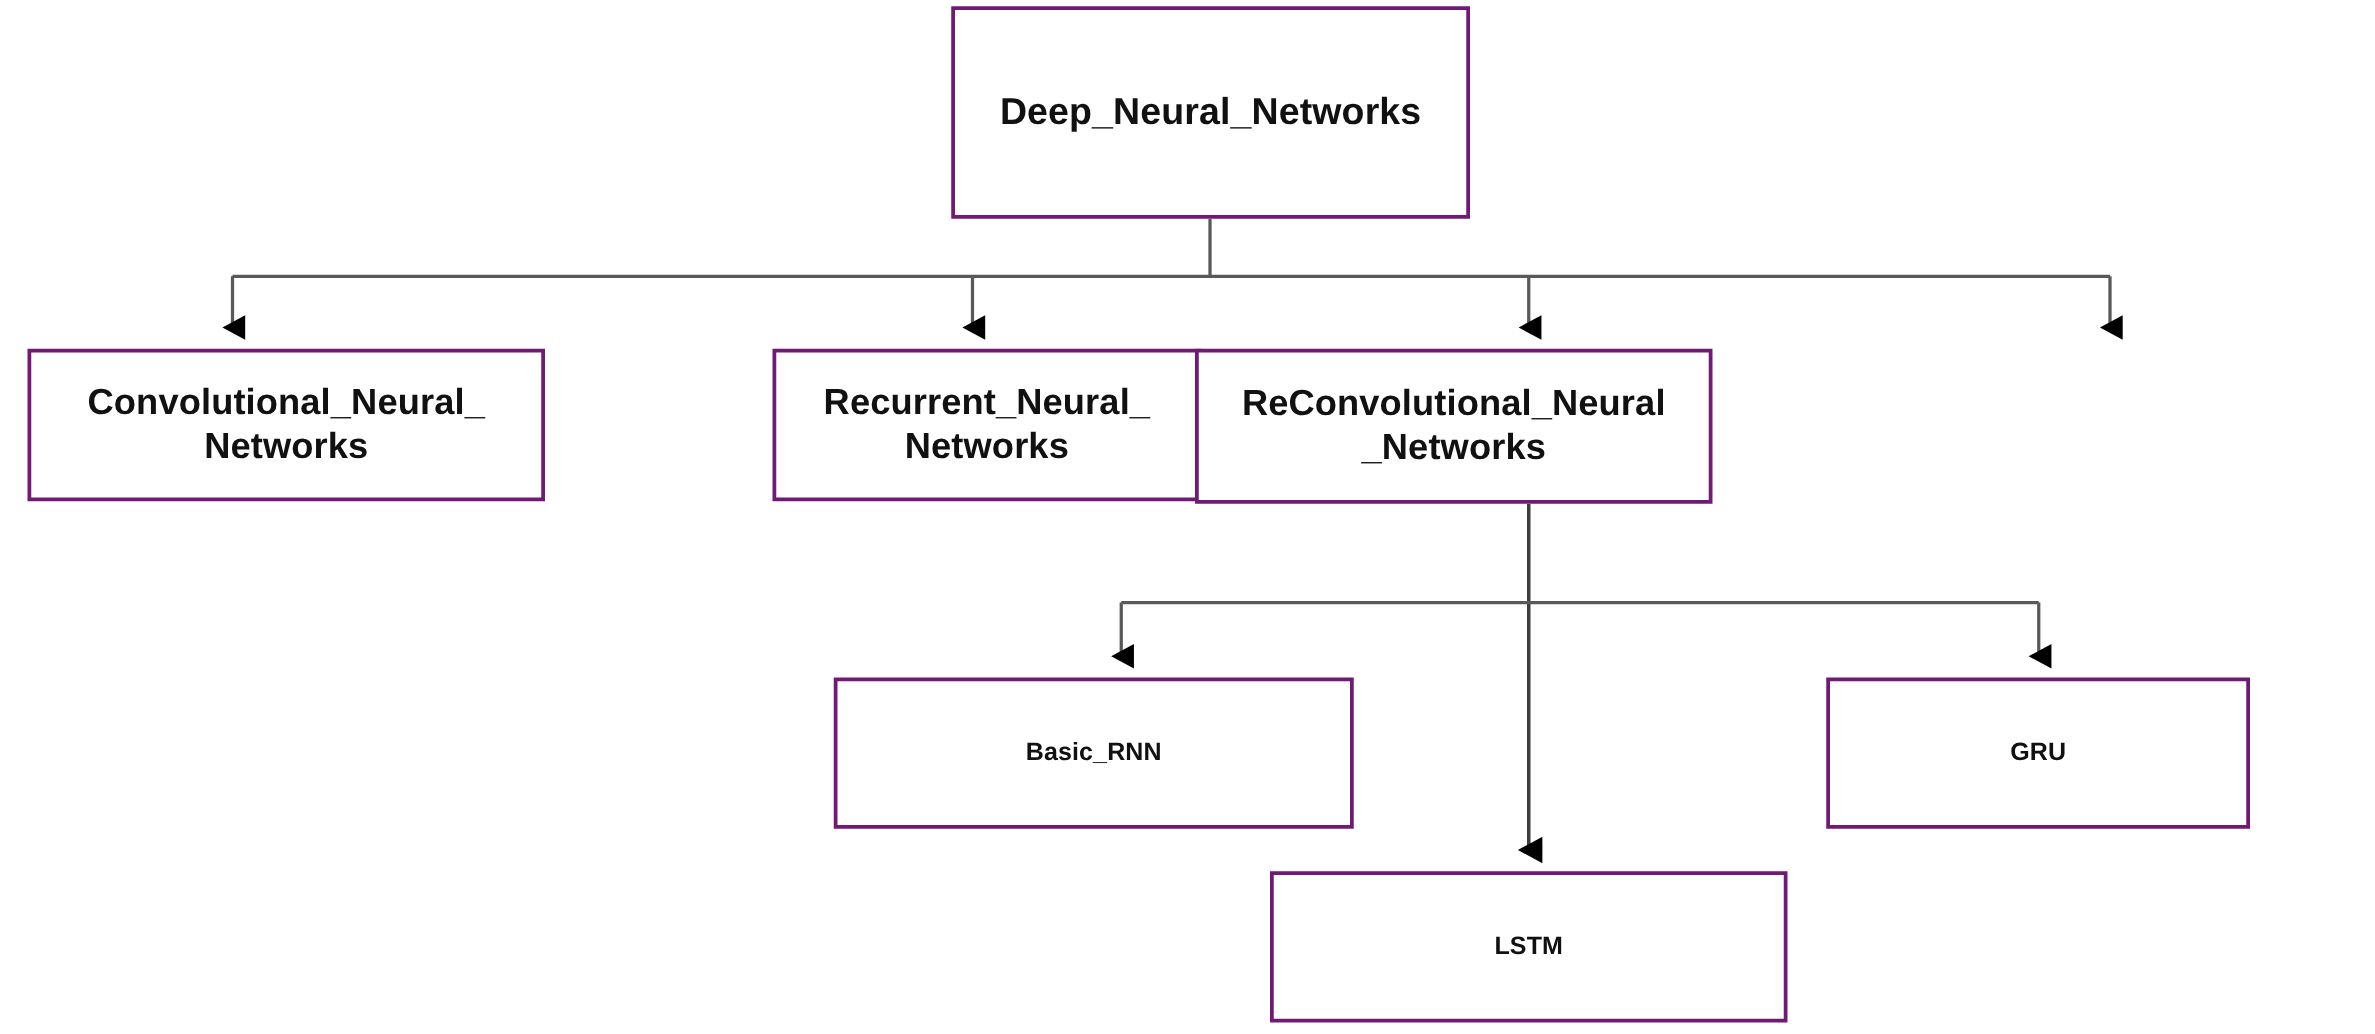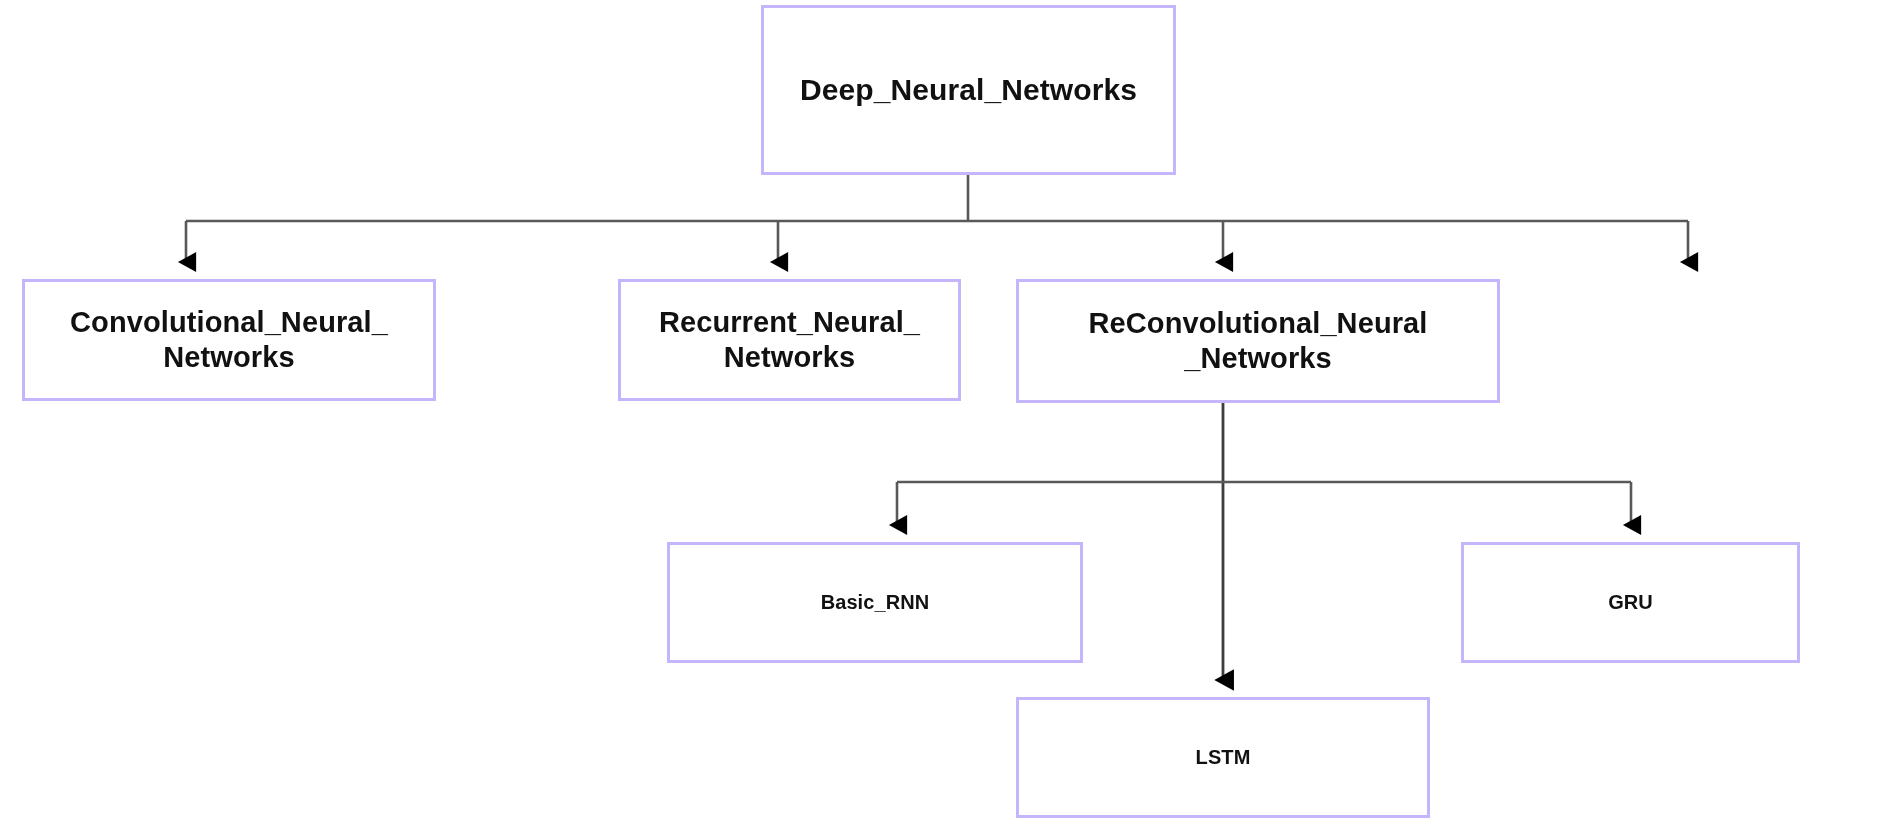--- a/index.html
+++ b/index.html
@@ -23,21 +23,21 @@
     left: 0;
     top: 0;
     width: 1900px;
     height: 827px;
     pointer-events: none;
   }
   .node {
     position: absolute;
     box-sizing: border-box;
     background: #ffffff;
-    border: 3px solid #c4b5fd;
+    border: 3px solid #701a75;
     display: flex;
     align-items: center;
     justify-content: center;
     text-align: center;
     z-index: 2;
   }
   .node-label {
     font-weight: bold;
     font-size: 29px;
     line-height: 1.22;
@@ -86,21 +86,21 @@
   <div class="node node-l1" style="left:22px; top:279px; width:414px; height:122px;">
     <span class="node-label">Convolutional_Neural_
 Networks</span>
   </div>
 
   <div class="node node-l1" style="left:618px; top:279px; width:343px; height:122px;">
     <span class="node-label">Recurrent_Neural_
 Networks</span>
   </div>
 
-  <div class="node node-l1" style="left:1016px; top:279px; width:484px; height:124px;">
+  <div class="node node-l1" style="left:956px; top:279px; width:414px; height:124px;">
     <span class="node-label">ReConvolutional_Neural
 _Networks</span>
   </div>
 
 
   <div class="node node-l2" style="left:667px; top:542px; width:416px; height:121px;">
     <span class="node-label">Basic_RNN</span>
   </div>
 
   <div class="node node-l2" style="left:1461px; top:542px; width:339px; height:121px;">

